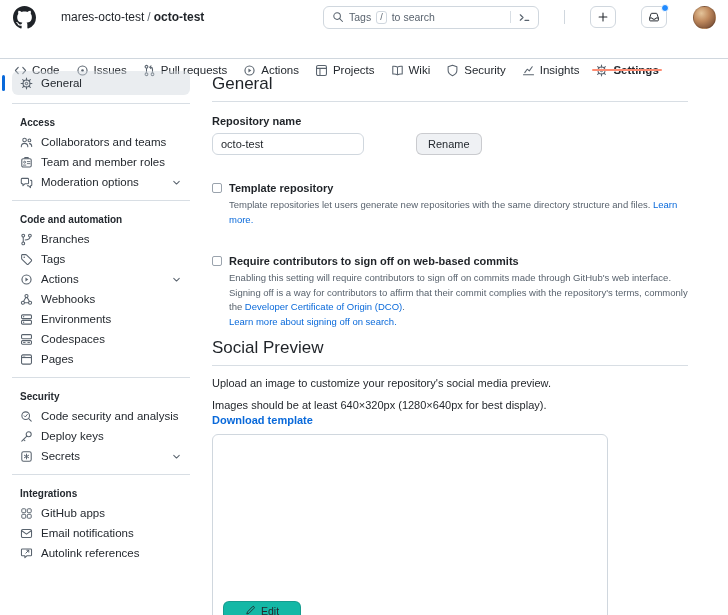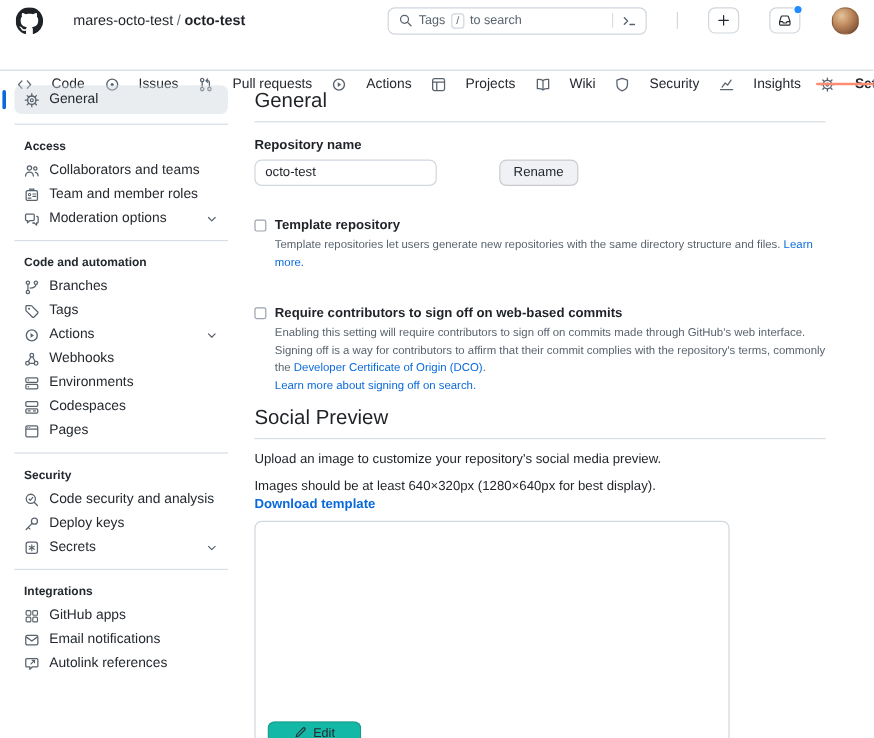--- a/index.html
+++ b/index.html
@@ -28,21 +28,21 @@
     display:flex; align-items:center; justify-content:center; position:relative; color:#24292f; padding:0; cursor:pointer; }
   .hbtn .ic { color:#24292f; width:12px; height:12px; }
   .dot { position:absolute; top:-3px; right:-3px; width:8px; height:8px; border-radius:50%;
     background:#218bff; border:1.5px solid #fff; }
   .avatar { width:23px; height:23px; border-radius:50%; margin:0 4px 0 1px; flex:none; cursor:pointer;
     background:radial-gradient(circle at 35% 30%, #e4c49a 0%, #c08a5e 40%, #8a5c3e 75%, #55382a 100%);
     border:1px solid rgba(0,0,0,.1); }
 
   
   .nav { display:flex; align-items:stretch; height:25px; padding:0 6px; border-bottom:1px solid #d0d7de; }
-  .tab { display:flex; align-items:center; gap:16px; padding:0 8px; font-size:11.5px; color:#24292f;
+  .tab { display:flex; align-items:center; gap:5px; padding:0 8px; font-size:11.5px; color:#24292f;
     position:relative; cursor:pointer; white-space:nowrap;margin-top:36px; }
   .tab.active { font-weight:700; }
   .tab.active::after { content:""; position:absolute; left:5px; right:5px; bottom:-1px; height:2px;
     border-radius:3px; background:#fd8c73; }
 
   
   .layout { display:flex; padding-top:12px; }
 
   
   .sidebar { width:198px; padding:0 8px 0 12px; flex:none; font-size:11.5px; }

